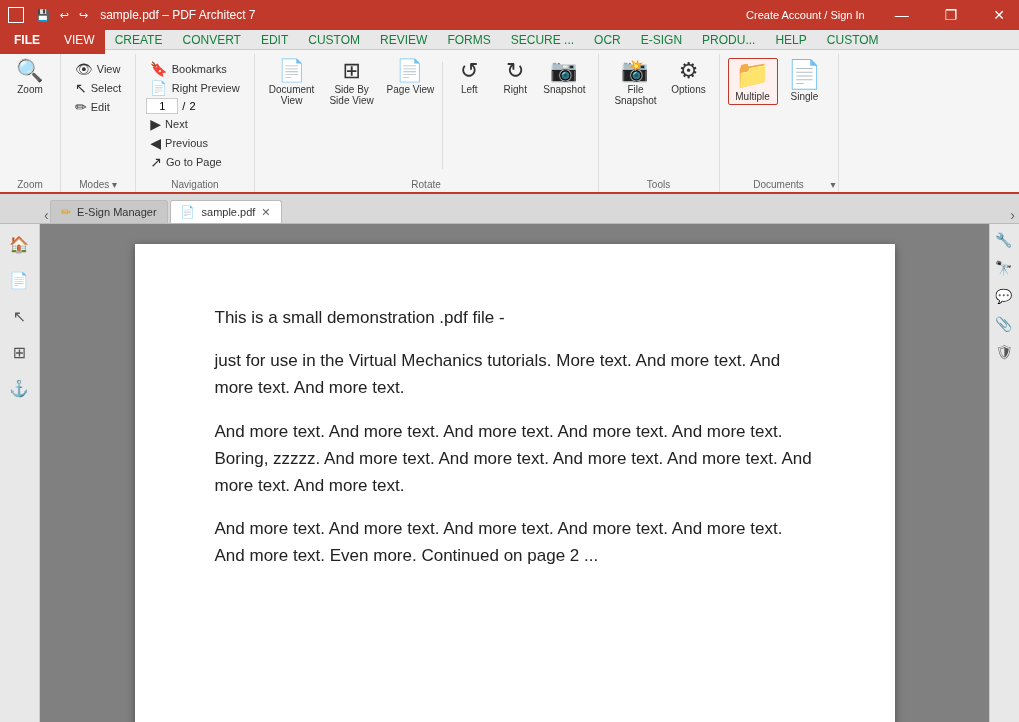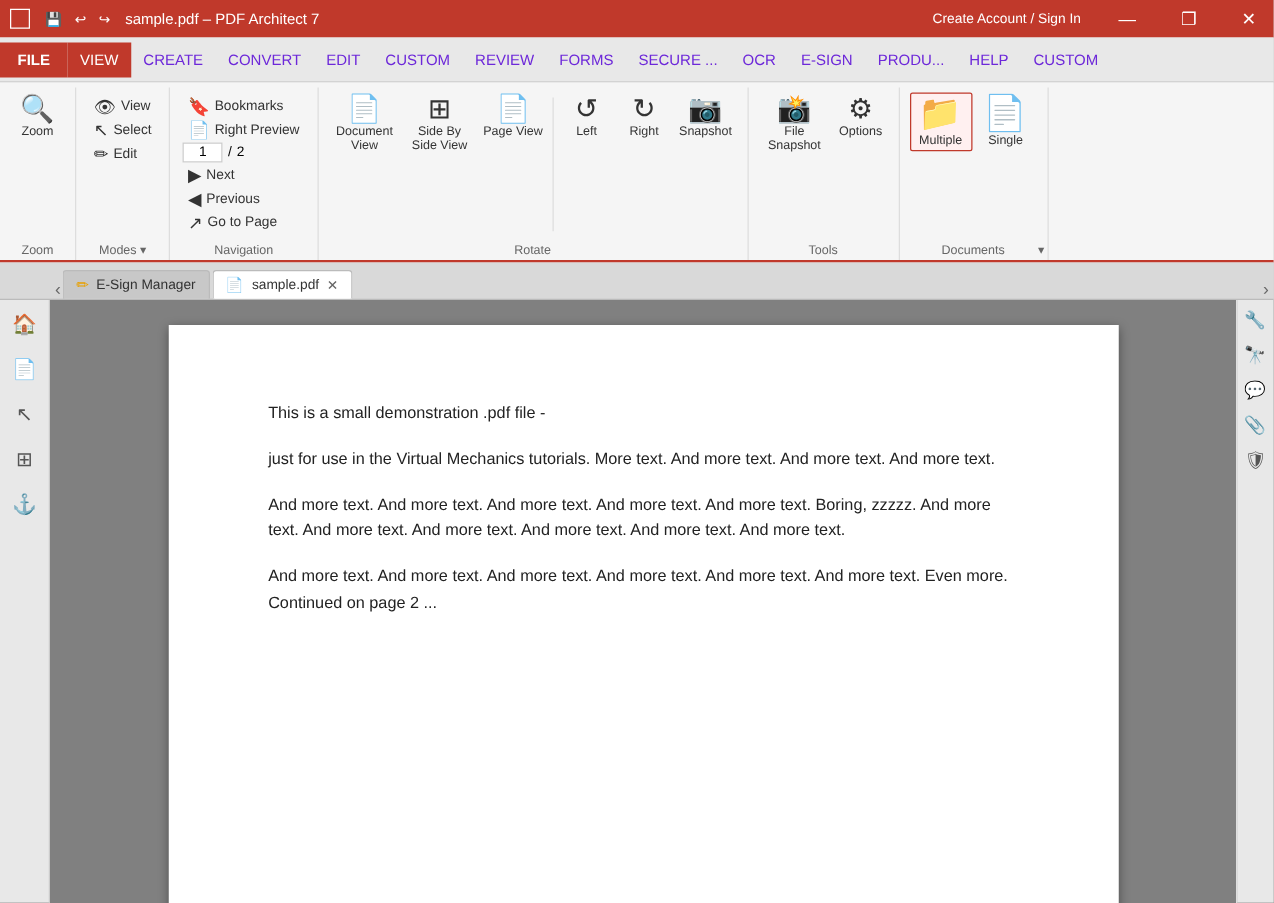--- a/index.html
+++ b/index.html
@@ -20,21 +20,21 @@
     .title-bar-btn { background: none; border: none; color: white; cursor: pointer; font-size: 14px; padding: 2px 6px; }
     .win-icon { width: 16px; height: 16px; background: #c0392b; border: 1px solid white; display: inline-block; }
     .qs-icons { display: flex; gap: 2px; align-items: center; }
     .qs-btn { background: none; border: none; color: white; cursor: pointer; font-size: 11px; padding: 2px 4px; }
     .title-create-account { color: white; font-size: 11px; cursor: pointer; text-decoration: none; }
     .title-right { display: flex; align-items: center; gap: 24px; }
 
     
     .menu-bar {
       background: #e8e8e8;
-      height: 36px;
+      height: 20px;
       display: flex;
       align-items: center;
       border-bottom: 1px solid #ccc;
     }
     .file-btn {
       background: #c0392b;
       color: white;
       border: none;
       padding: 4px 14px;
       height: 28px;
@@ -42,21 +42,21 @@
       font-size: 12px;
       font-weight: bold;
     }
     .menu-item {
       background: none;
       border: none;
       padding: 4px 10px;
       height: 28px;
       cursor: pointer;
       font-size: 12px;
-      color: #6d28d9;
+      color: #15803d;
     }
     .menu-item:hover, .menu-item.active { background: #c0392b; color: white; }
     .menu-item.active { background: #c0392b; color: white; }
 
     
     .ribbon {
       background: #f5f5f5;
       border-bottom: 2px solid #c0392b;
       padding: 4px 0 0 0;
       display: flex;
@@ -240,21 +240,21 @@
       padding: 60px 80px;
       position: relative;
     }
     .pdf-title {
       font-size: 36px;
       font-weight: bold;
       color: #222;
       margin-bottom: 30px;
     }
     .pdf-para {
-      font-size: 13px;
+      font-size: 17px;
       color: #222;
       line-height: 1.6;
       margin-bottom: 16px;
     }
 
     
     .right-sidebar {
       width: 30px;
       background: #e8e8e8;
       border-left: 1px solid #ccc;

